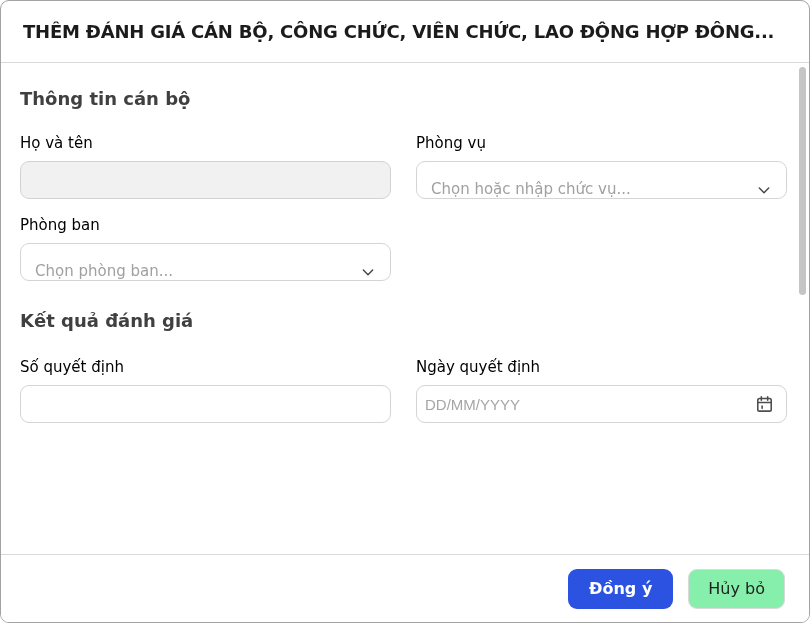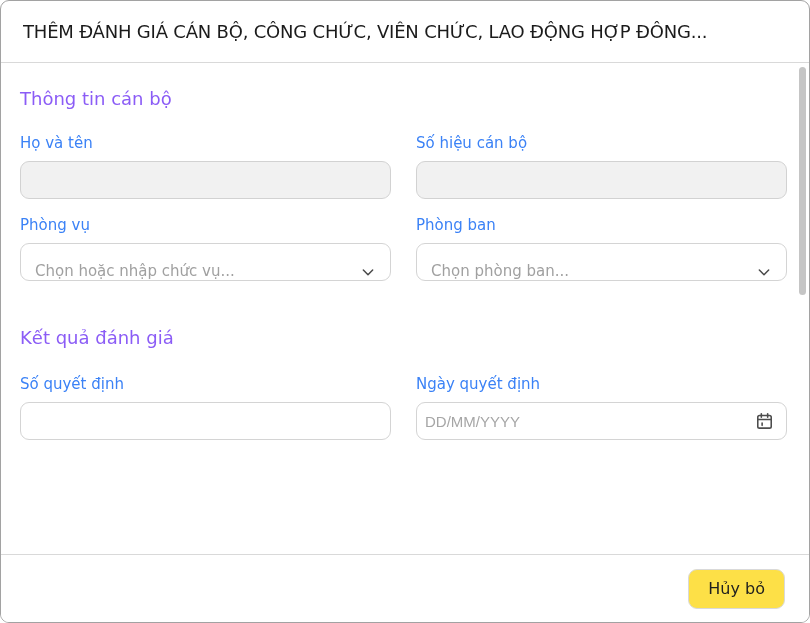--- a/index.html
+++ b/index.html
@@ -18,44 +18,44 @@
     display: flex; flex-direction: column;
   }
   
   .dlg-header {
     flex: 0 0 62px;
     display: flex; align-items: center;
     padding: 0 22px;
     border-bottom: 1px solid #d9d9d9;
   }
   .dlg-title {
-    font-size: 18px; font-weight: normal; color: #1b1b1b;
+    font-size: 18px; font-weight: bold; color: #1b1b1b;
     letter-spacing: -0.2px;
     white-space: nowrap; overflow: hidden;
   }
   
   .dlg-body {
     flex: 1 1 auto;
     padding: 25px 21px 0 19px;
     overflow: hidden;
   }
   .section-heading {
-    font-size: 18px; font-weight: normal; color: #8b5cf6;
+    font-size: 18px; font-weight: bold; color: #404040;
     margin-bottom: 25px;
   }
   .section-heading.second { margin-top: 29px; margin-bottom: 27px; }
   .form-grid {
     display: grid;
     grid-template-columns: 371px 371px;
     column-gap: 25px;
     row-gap: 17px;
   }
   .field {}
   .field-label {
-    font-size: 15px; color: #3b82f6;
+    font-size: 15px; color: #000000;
     margin-bottom: 9px;
   }
   .control {
     position: relative;
     height: 38px; width: 100%;
     border: 1px solid #d4d4d4;
     border-radius: 9px;
     background: #ffffff;
     display: flex; align-items: flex-end;
     padding: 0 14px;
@@ -101,21 +101,21 @@
     display: inline-flex; align-items: center; justify-content: center;
     cursor: pointer;
   }
   .btn-primary {
     background: #2b52e0; color: #ffffff;
     border: none;
     padding: 0 21px;
     font-weight: bold;
   }
   .btn-secondary {
-    background: #fde047; color: #1f1f1f;
+    background: #86efac; color: #1f1f1f;
     border: 1px solid #d9d9d9;
     padding: 0 19px;
   }
 </style>
 </head>
 <body>
 
 <div class="dialog">
 
   <header class="dlg-header">
@@ -126,24 +126,20 @@
 
     <h2 class="section-heading">Thông tin cán bộ</h2>
 
     <div class="form-grid">
 
       <div class="field">
         <div class="field-label">Họ và tên</div>
         <input class="control disabled" disabled="" value="" style="">
       </div>
 
-      <div class="field">
-        <div class="field-label">Số hiệu cán bộ</div>
-        <input class="control disabled" disabled="" value="" style="">
-      </div>
 
       <div class="field">
         <div class="field-label">Phòng vụ</div>
         <div class="control select-box">
           <span class="placeholder-text">Chọn hoặc nhập chức vụ...</span>
           <svg class="chevron" width="16" height="16" viewBox="0 0 24 24" fill="none" stroke="#484848" stroke-width="2.2" stroke-linecap="round" stroke-linejoin="round">
               <polyline points="5 9 12 16 19 9"></polyline>
             </svg>
         </div>
       </div>
@@ -188,16 +184,17 @@
         </div>
       </div>
 
     </div>
 
   </div>
 
   <div class="scroll-thumb"></div>
 
   <footer class="dlg-footer">
+    <button class="btn btn-primary">Đồng ý</button>
     <button class="btn btn-secondary">Hủy bỏ</button>
   </footer>
 
 </div>
 
 </body></html>

